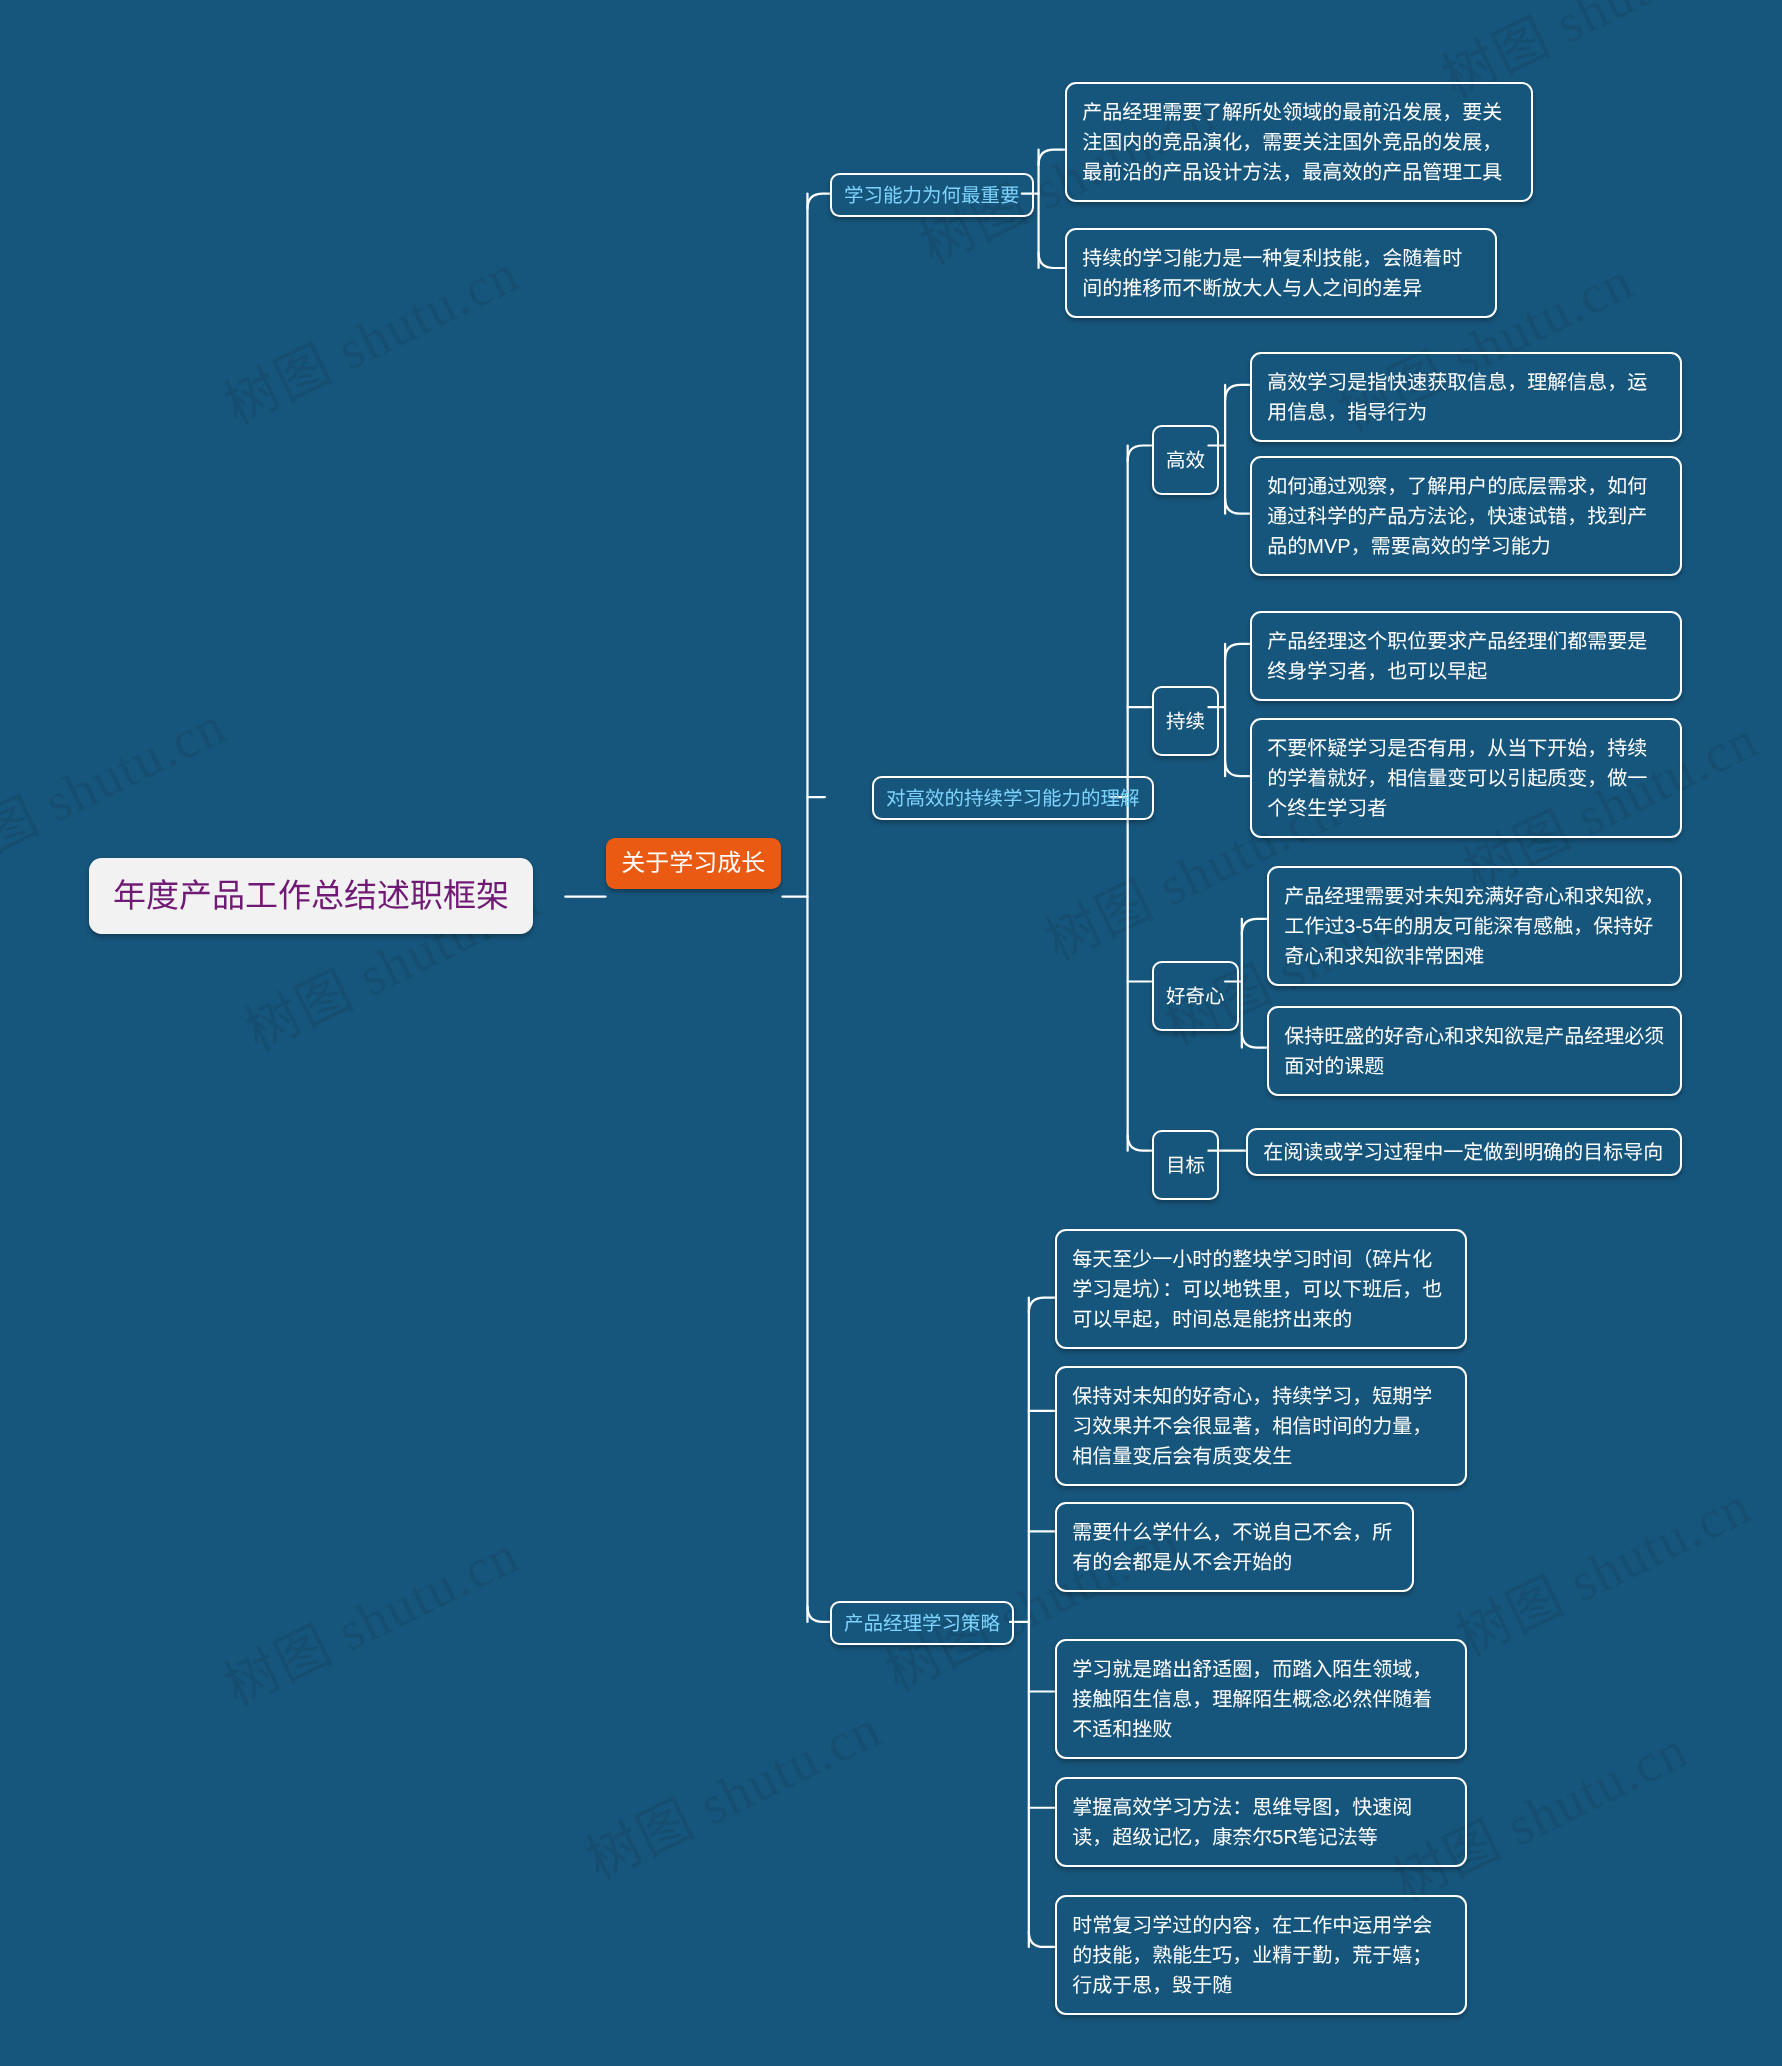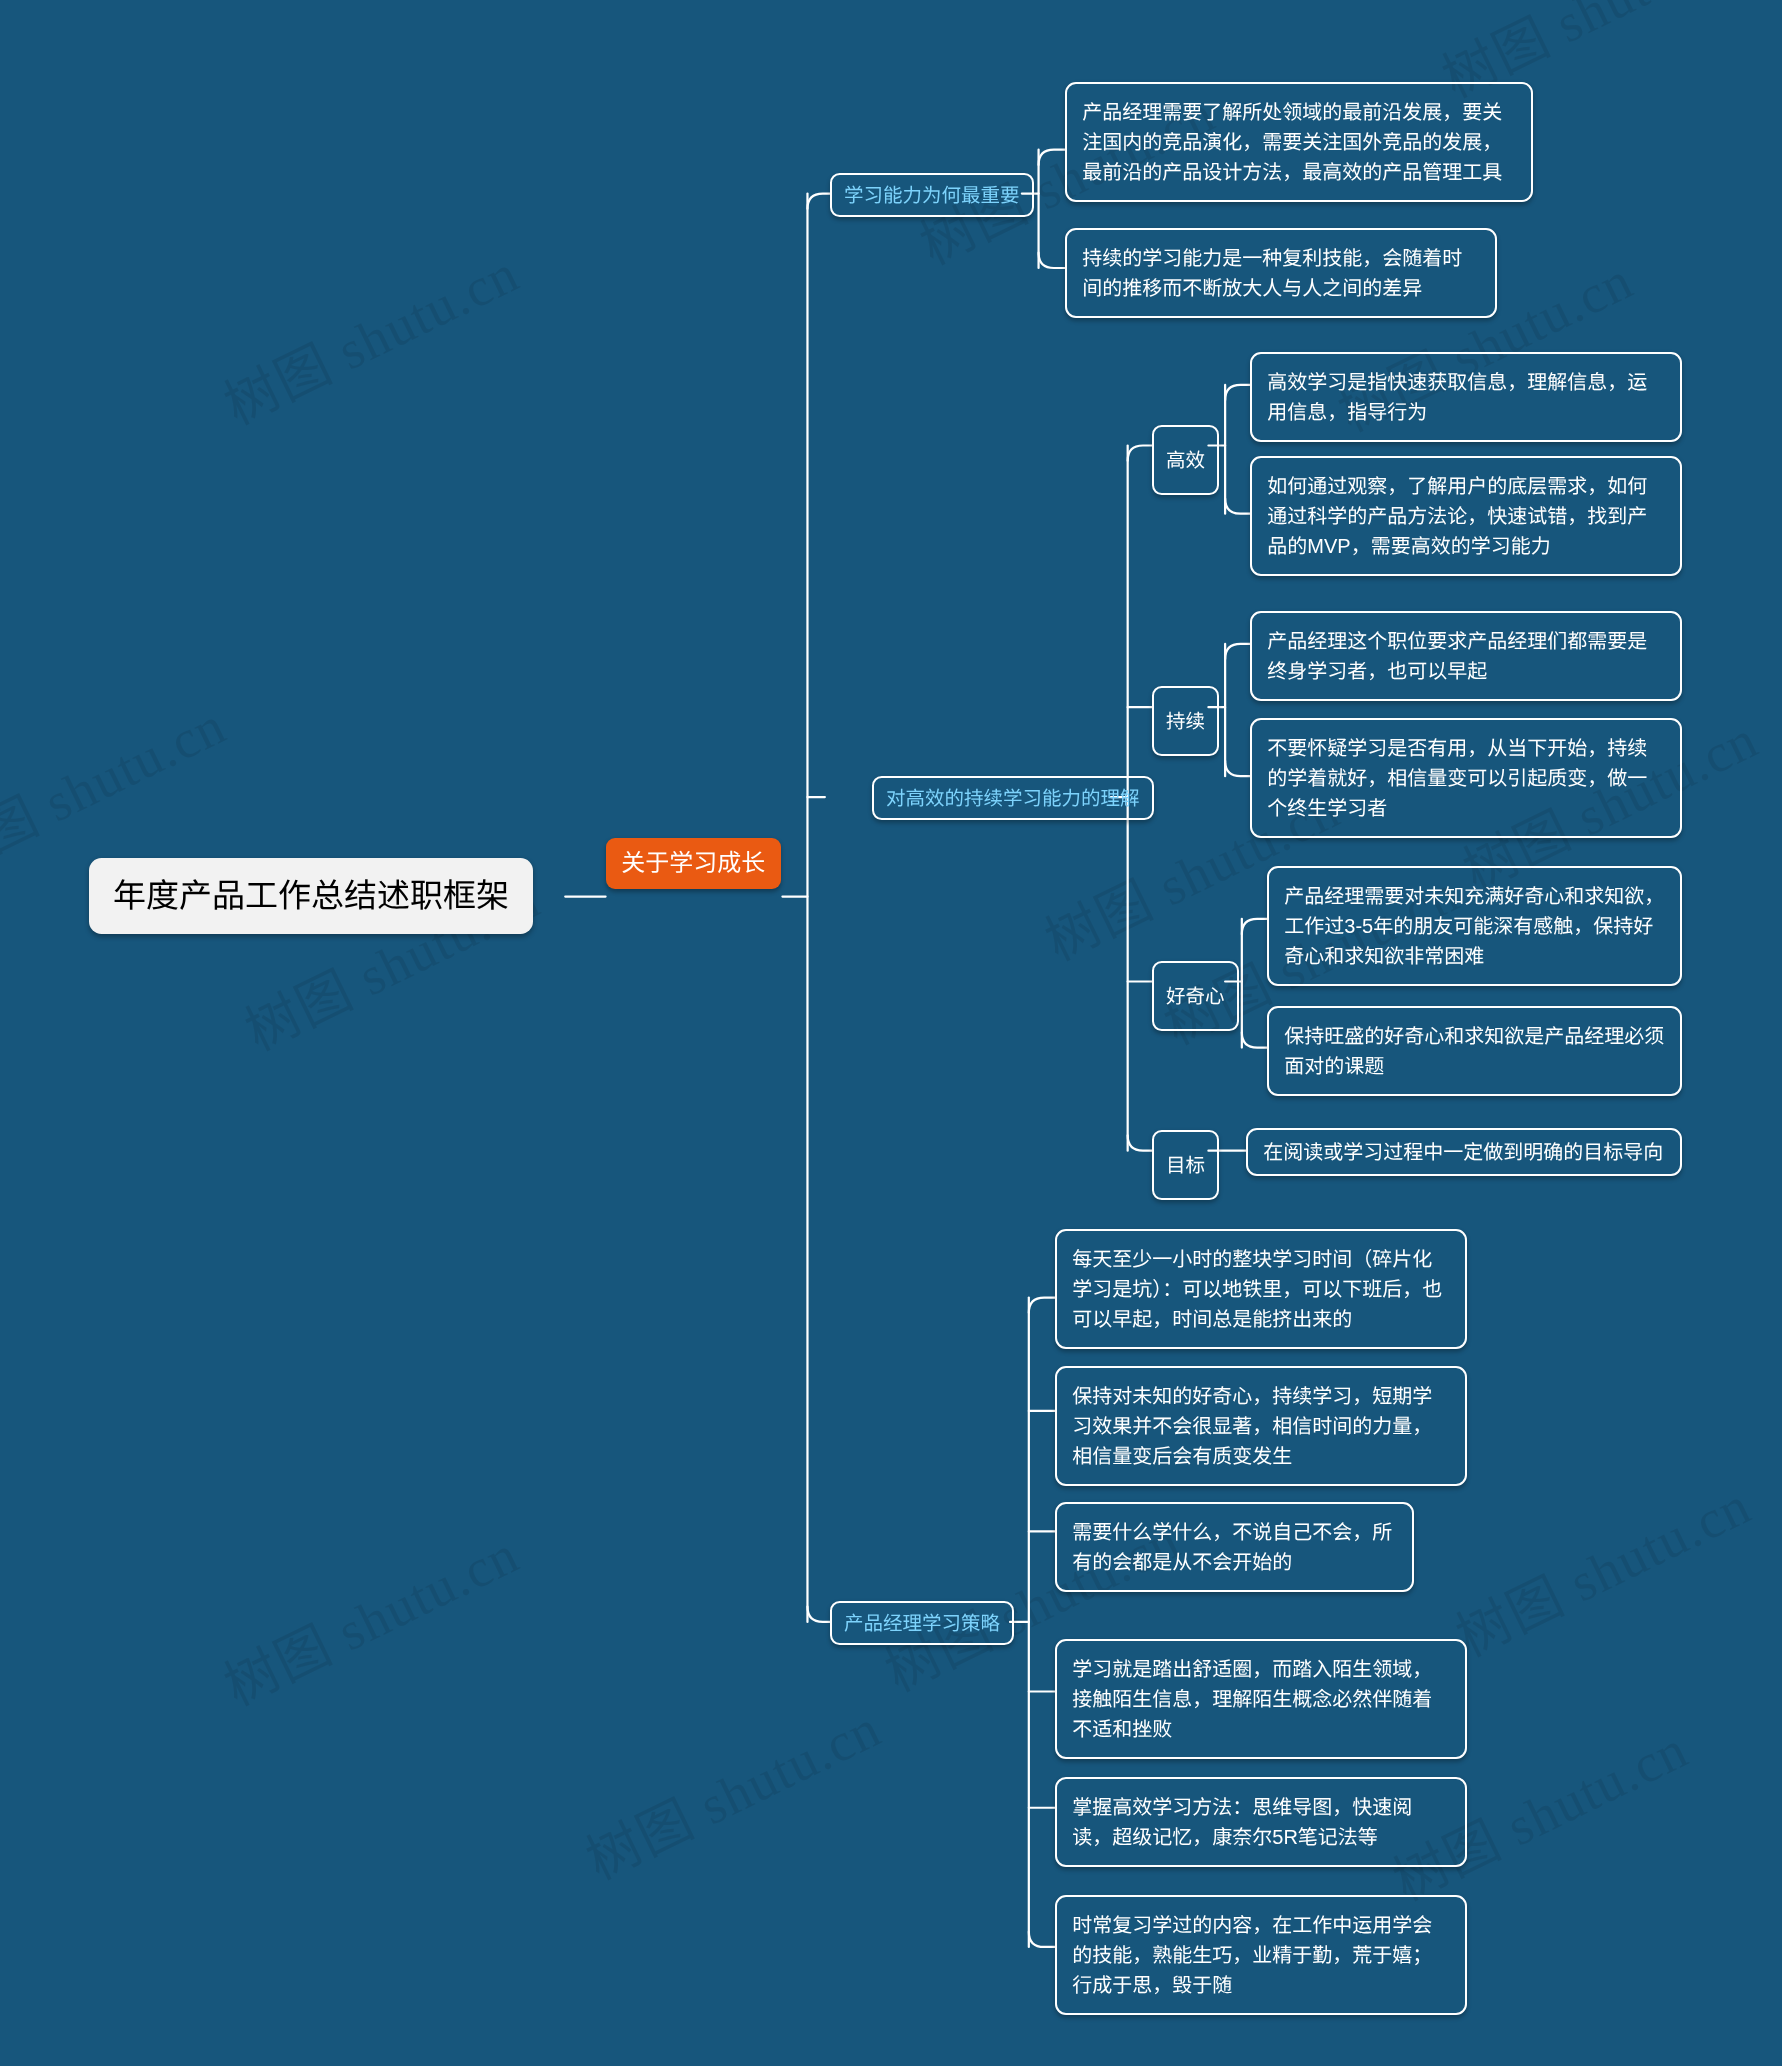--- a/index.html
+++ b/index.html
@@ -53,21 +53,21 @@
   .node {
     position: absolute;
     box-sizing: border-box;
     z-index: 2;
     display: flex;
     align-items: center;
   }
 
   .root {
     background: #f2f2f2;
-    color: #000000;
+    color: #701a75;
     border-radius: 12.5px;
     padding: 18px 24px;
     font-size: 33px;
     line-height: 1.2;
     white-space: nowrap;
     box-shadow: 0 2.1px 4.9px rgba(0,0,0,0.30);
   }
 
   .theme {
     background: #ea5a12;

